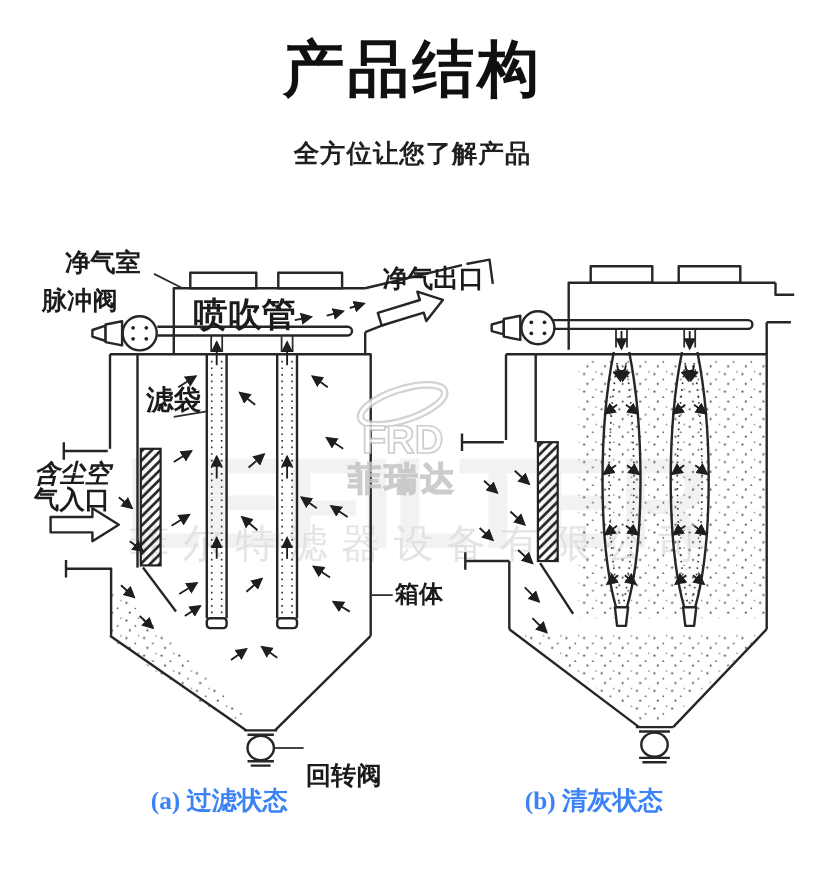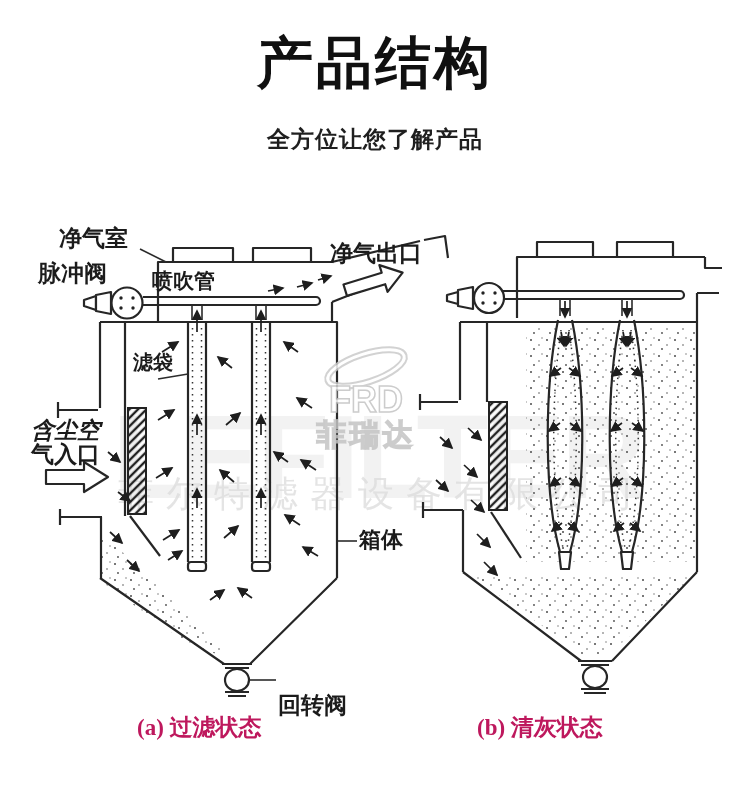--- a/index.html
+++ b/index.html
@@ -7,21 +7,21 @@
         font-family:"Liberation Sans",sans-serif;}
   .title{position:absolute;left:0;top:26px;width:100%;margin:0;text-align:center;
          font-size:56px;font-weight:900;color:#101010;letter-spacing:3px;
          font-family:"Liberation Sans",sans-serif;}
   .subtitle{position:absolute;left:0;top:124px;width:100%;margin:0;text-align:center;
             font-size:23px;font-weight:600;color:#1f1f1f;letter-spacing:1px;}
   svg.art{position:absolute;left:0;top:0;}
   .lbl{position:absolute;font-family:"Liberation Serif",serif;font-weight:600;
        color:#1b1b1b;white-space:nowrap;line-height:1.05;}
   .cap{position:absolute;font-family:"Liberation Serif",serif;font-weight:600;
-       color:#be185d;white-space:nowrap;}
+       color:#3b82f6;white-space:nowrap;}
   
   .ln{fill:none;stroke:#262626;stroke-width:2.2;stroke-linecap:butt;stroke-linejoin:round;}
   .thin{fill:none;stroke:#2b2b2b;stroke-width:1.6;}
   .wh{fill:#ffffff;stroke:#262626;stroke-width:2.2;stroke-linejoin:round;}
   .fl{fill:none;stroke:#1e1e1e;stroke-width:1.7;marker-end:url(#ah);}
   .dot{fill:none;stroke:#333;stroke-width:1.5;stroke-dasharray:1.5 4.5;}
 </style>
 </head>
 <body>
 
@@ -247,23 +247,23 @@
     <g opacity="0.85">
       <ellipse cx="366" cy="368" rx="40" ry="14" transform="rotate(-18 366 368)" fill="none" stroke="#cbcbcb" stroke-width="7"></ellipse>
       <ellipse cx="366" cy="368" rx="40" ry="14" transform="rotate(-18 366 368)" fill="none" stroke="#ffffff" stroke-width="3"></ellipse>
       <text x="366" y="412" text-anchor="middle" font-family="Liberation Sans, sans-serif" font-size="36" font-weight="bold" fill="#ffffff" stroke="#c4c4c4" stroke-width="1.5">FRD</text>
       <text x="366" y="445" text-anchor="middle" font-family="Liberation Serif, serif" font-size="30" font-weight="bold" fill="#ffffff" stroke="#c4c4c4" stroke-width="1.3" letter-spacing="3">菲瑞达</text>
     </g>
   </svg>
 
   <span class="lbl" style="left:59px;top:227px;font-size:23px;text-align:right;">净气室</span>
   <span class="lbl" style="left:38px;top:263px;font-size:23px;font-family:Liberation Mono, monospace;">脉冲阀</span>
-  <span class="lbl" style="left:152px;top:270px;font-size:21px;">喷吹管</span>
-  <span class="lbl" style="left:330px;top:242px;font-size:23px;">净气出口</span>
-  <span class="lbl" style="left:133px;top:352px;font-size:20px;">滤袋</span>
+  <span class="lbl" style="left:176px;top:270px;font-size:31px;">喷吹管</span>
+  <span class="lbl" style="left:348px;top:242px;font-size:23px;">净气出口</span>
+  <span class="lbl" style="left:133px;top:352px;font-size:25px;">滤袋</span>
   <span class="lbl" style="left:31px;top:419px;font-size:23px;font-style:italic;">含尘空</span>
   <span class="lbl" style="left:31px;top:443px;font-size:23px;">气入口</span>
   <span class="lbl" style="left:359px;top:528px;font-size:22px;">箱体</span>
   <span class="lbl" style="left:278px;top:694px;font-size:23px;">回转阀</span>
 
   <span class="cap" style="left:137px;top:712px;font-size:23px;">(a) 过滤状态</span>
   <span class="cap" style="left:477px;top:712px;font-size:23px;text-align:right;">(b) 清灰状态</span>
 
 </div>
 

